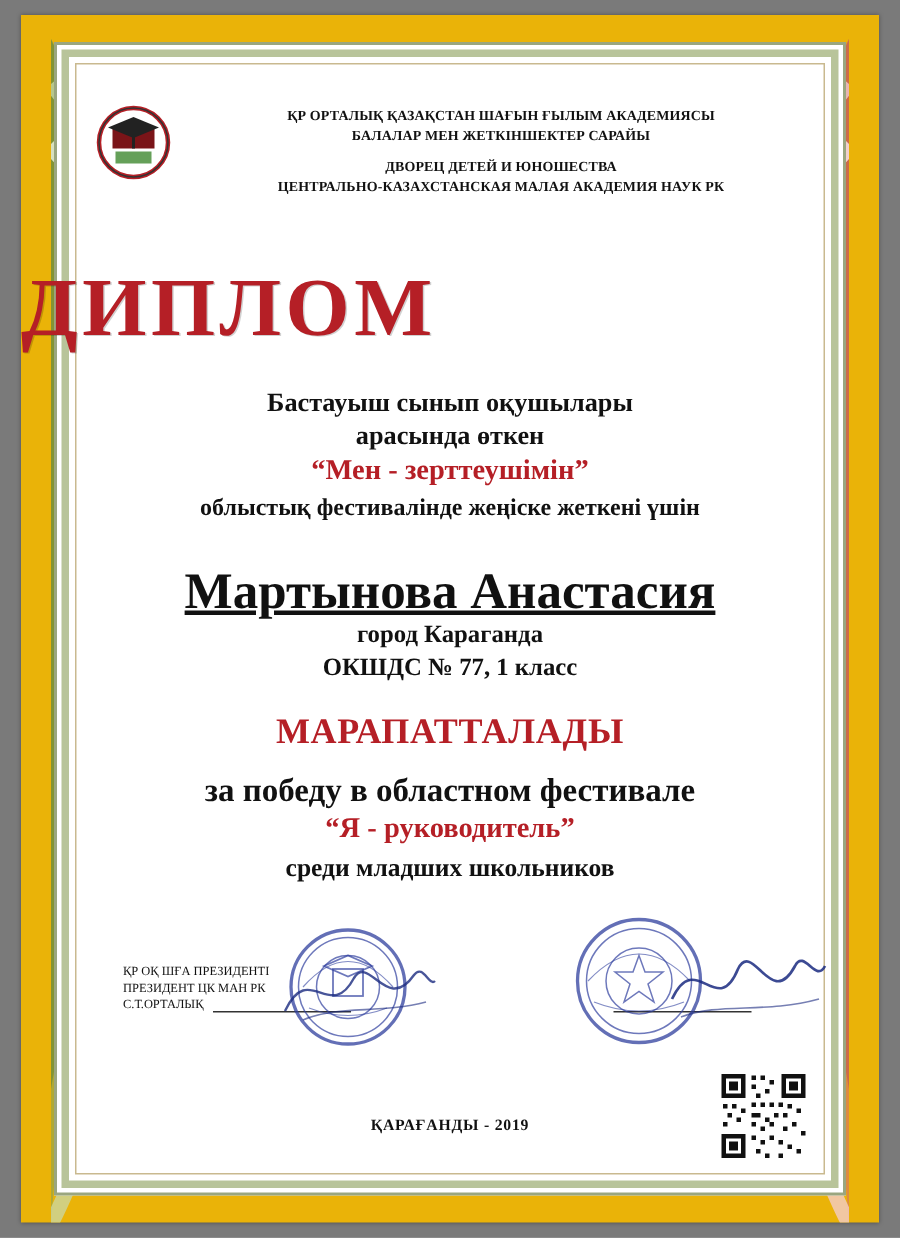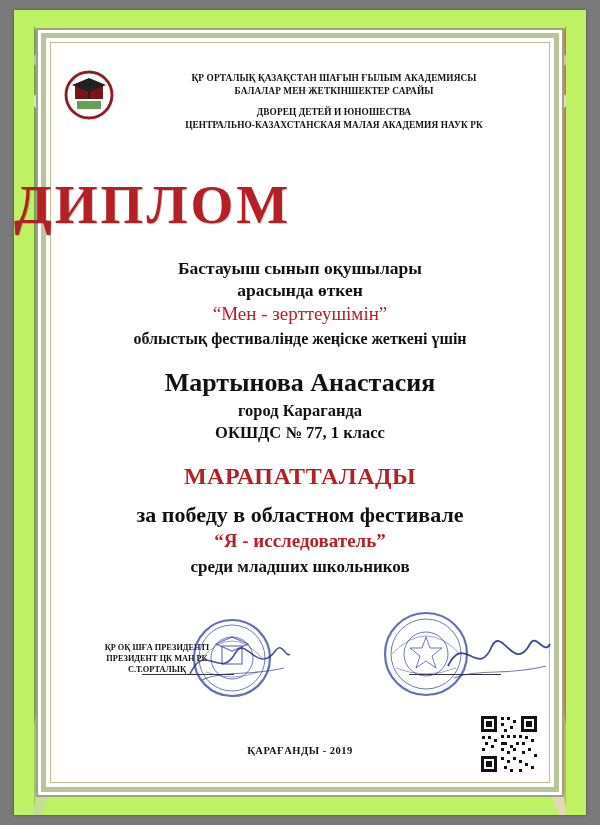--- a/index.html
+++ b/index.html
@@ -22,21 +22,21 @@
     background: #7a7a7a;
   }
 
   
   .paper {
     position: absolute;
     left: 14px;
     top: 10px;
     width: 572px;
     height: 805px;
-    background: #bef264;
+    background: #eab308;
     box-shadow: 0 0 3px rgba(0,0,0,0.35);
     overflow: hidden;
   }
 
   
   .frame-outer {
     position: absolute;
     left: 22px;
     top: 18px;
     right: 22px;
@@ -127,37 +127,38 @@
     top: 247px;
     text-align: center;
     color: #111;
   }
   .l-bold {
     font-weight: bold;
     font-size: 17.5px;
     line-height: 22px;
   }
   .l-quote {
-    font-weight: normal;
+    font-weight: bold;
     font-size: 19px;
     line-height: 26px;
     color: #b51f26;
     text-align: center;
   }
   .l-sub {
     font-weight: bold;
     font-size: 16px;
     line-height: 23px;
   }
   .name {
     font-weight: bold;
-    font-size: 26px;
+    font-size: 34px;
     line-height: 34px;
-    margin-top: 16px;
-    color: #111;
+    margin-top: 28px;
+    color: #111;
+    text-decoration: underline;
   }
   .l-info {
     font-weight: bold;
     font-size: 16.5px;
     line-height: 22px;
   }
   .award {
     font-weight: bold;
     font-size: 24px;
     line-height: 30px;
@@ -182,22 +183,22 @@
     font-size: 17px;
     line-height: 24px;
   }
 
   
   .sig-left {
     position: absolute;
     left: 68px;
     top: 632px;
     width: 150px;
-    text-align: center;
-    font-weight: bold;
+    text-align: left;
+    font-weight: normal;
     font-size: 8.3px;
     line-height: 11px;
     color: #111;
   }
   .sig-right {
     position: absolute;
     left: 310px;
     top: 632px;
     width: 160px;
     text-align: left;
@@ -292,21 +293,21 @@
       <div class="l-quote">“Мен - зерттеушімін”</div>
       <div class="l-sub">облыстық фестивалінде жеңіске жеткені үшін</div>
 
       <div class="name">Мартынова Анастасия</div>
       <div class="l-info">город Караганда</div>
       <div class="l-info">ОКШДС № 77, 1 класс</div>
 
       <div class="award">МАРАПАТТАЛАДЫ</div>
 
       <div class="l-for">за победу в областном фестивале</div>
-      <div class="l-quote2">“Я - исследователь”</div>
+      <div class="l-quote2">“Я - руководитель”</div>
       <div class="l-among">среди младших школьников</div>
     </div>
 
     <div class="sig-left">
       <div>ҚР ОҚ ШҒА  ПРЕЗИДЕНТІ</div>
       <div>ПРЕЗИДЕНТ ЦК МАН РК</div>
       <div>С.Т.ОРТАЛЫҚ</div>
     </div>
     <div class="sig-rule rule-l"></div>
 

